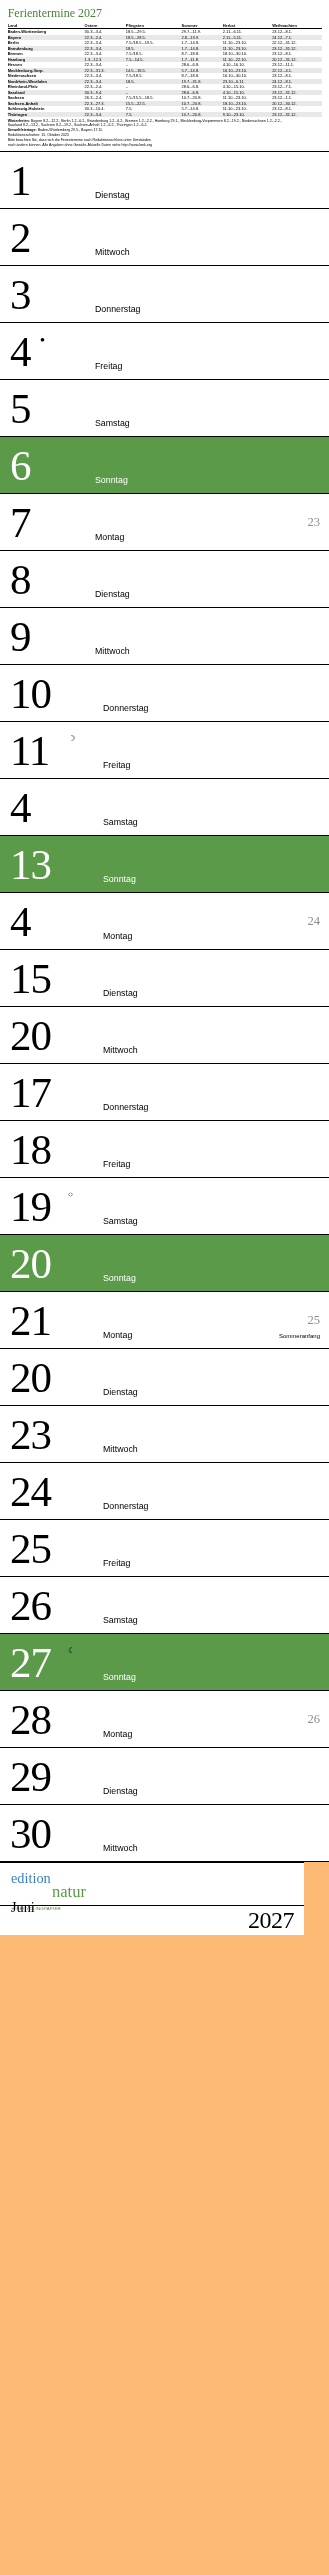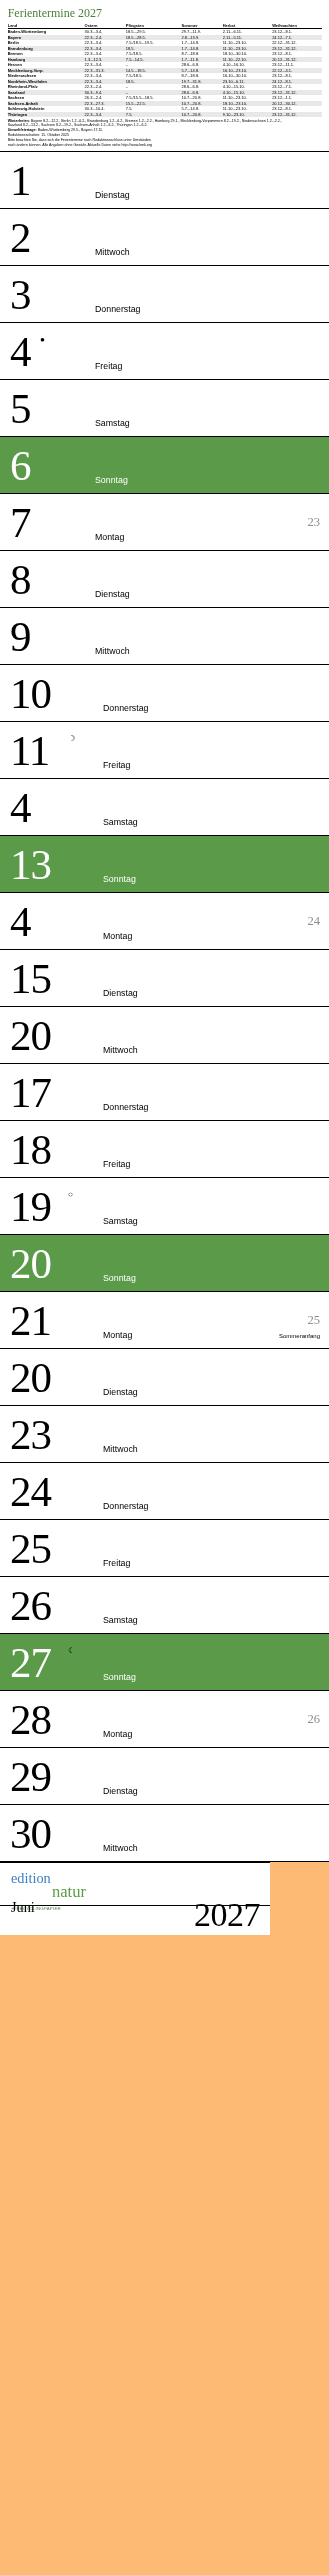--- a/index.html
+++ b/index.html
@@ -114,21 +114,21 @@
   }
   .moon {
     position: absolute;
     font-size: 8.2px;
     line-height: 1;
     color: #000;
   }
 
   
   .footer {
-    width: 270px;
+    width: 304px;
     height: 73px;
     position: relative;
     background: #ffffff;
     border-top: 0.8px solid #000;
   }
   .brand {
     position: absolute;
     left: 11px;
     top: 7.7px;
   }
@@ -160,21 +160,21 @@
     left: 11px;
     bottom: 19px;
     font-size: 14.3px;
     font-family: "Liberation Serif", serif;
     color: #000;
   }
   .footer-year {
     position: absolute;
     right: 10px;
     bottom: 1.1px;
-    font-size: 34px;
+    font-size: 24px;
     font-family: "Liberation Serif", serif;
     color: #000;
     letter-spacing: -0.5px;
   }
   .footer-divider {
     position: absolute;
     left: 0; right: 0;
     bottom: 29px;
     height: 0.7px;
     background: #000;

